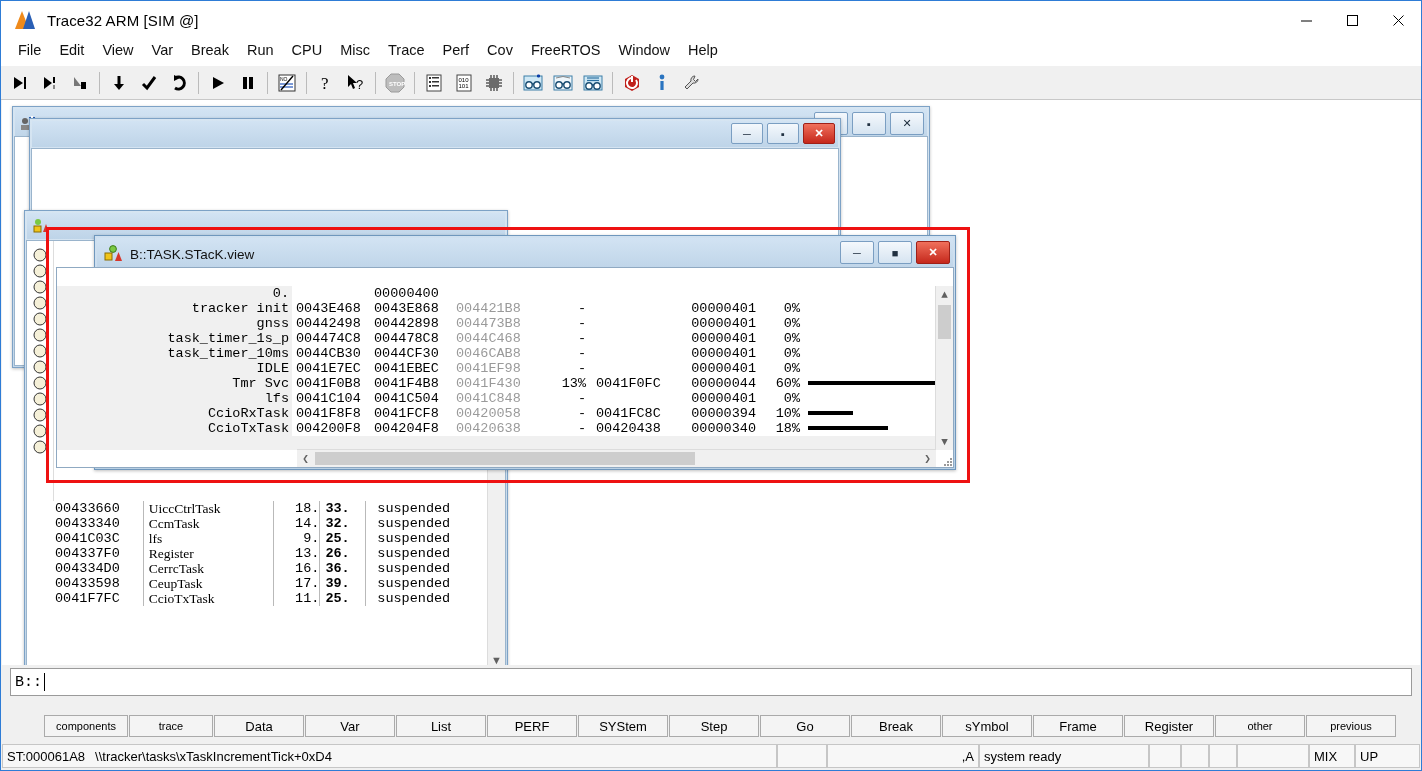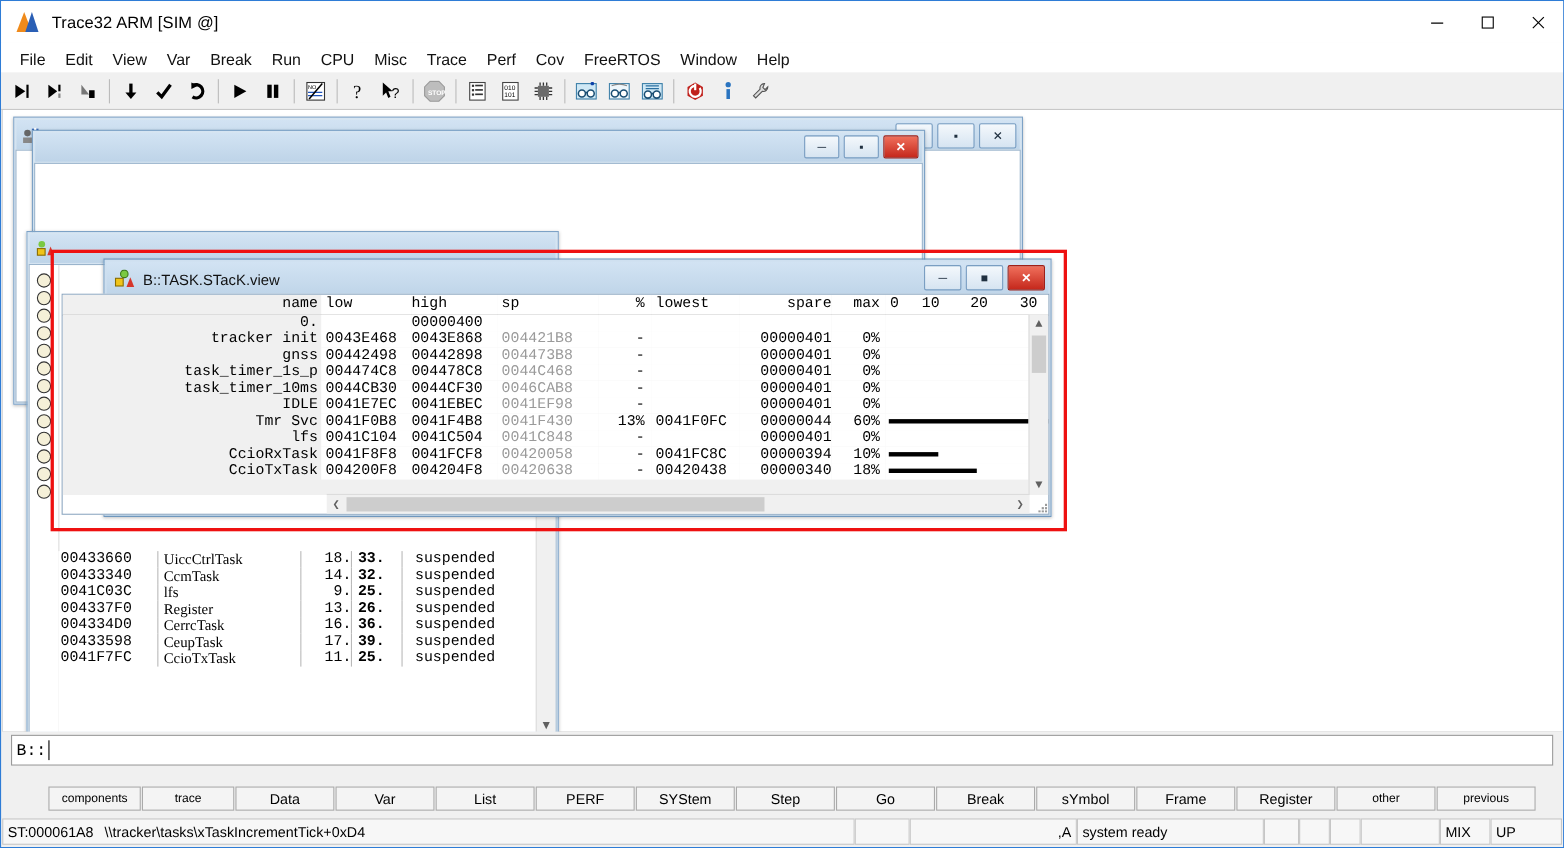--- a/index.html
+++ b/index.html
@@ -43,21 +43,21 @@
   .tb-buttons{position:absolute;right:0;top:0;display:flex;height:38px;}
   .tb-btn{
     width:46px;height:38px;display:flex;align-items:center;justify-content:center;
     font-size:15px;color:#000;cursor:default;
   }
   .tb-btn svg{display:block;}
 
   
   .menubar{
     position:absolute;left:0;top:38px;width:100%;height:27px;
-    background:#ffffff;display:flex;align-items:flex-end;
+    background:#ffffff;display:flex;align-items:flex-start;
     padding-left:8px;box-sizing:border-box;
   }
   .menu-item{
     padding:3px 9px;font-size:14.5px;color:#111;cursor:default;white-space:nowrap;
   }
 
   
   .toolbar{
     position:absolute;left:0;top:65px;width:100%;height:34px;
     background:#f0f0f0;border-bottom:1px solid #c8c8c8;
@@ -627,36 +627,20 @@
           <div class="win-title-text">B::TASK.STacK.view</div>
           <div class="win-ctrls">
             <div class="wbtn">─</div>
             <div class="wbtn">■</div>
             <div class="wbtn close">✕</div>
           </div>
         </div>
 
         <div class="sv-body">
 
-          <div class="sv-header">
-            <div class="c-name">name</div>
-            <div class="c-low">low</div>
-            <div class="c-high">high</div>
-            <div class="c-sp" style="color:#000;">sp</div>
-            <div class="c-pct">%</div>
-            <div class="c-lowest">lowest</div>
-            <div class="c-spare">spare</div>
-            <div class="c-max">max</div>
-            <div class="c-bar">
-              <span class="ruler" style="left:4px;">0</span>
-              <span class="ruler" style="left:33px;">10</span>
-              <span class="ruler" style="left:77px;">20</span>
-              <span class="ruler" style="left:122px;">30</span>
-            </div>
-          </div>
 
           <div class="sv-rows">
 
             <div class="sv-row">
               <div class="c-name">0.</div>
               <div class="c-low"></div>
               <div class="c-high">00000400</div>
               <div class="c-sp"></div>
               <div class="c-pct"></div>
               <div class="c-lowest"></div>

